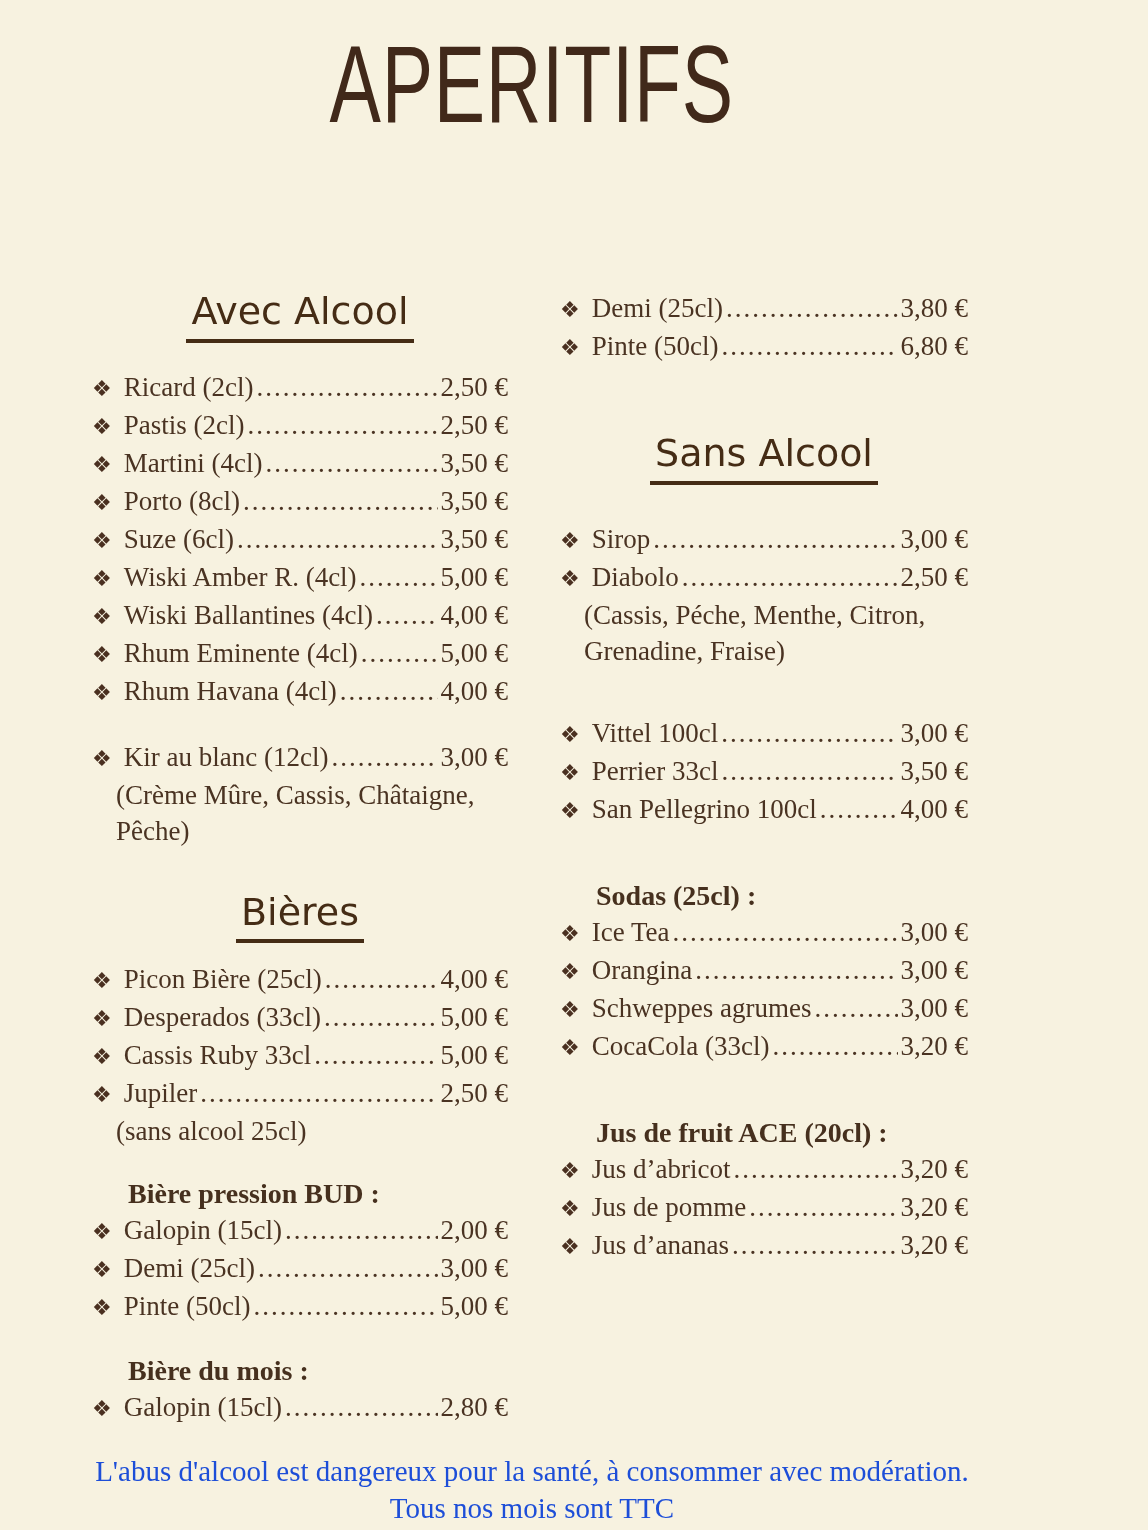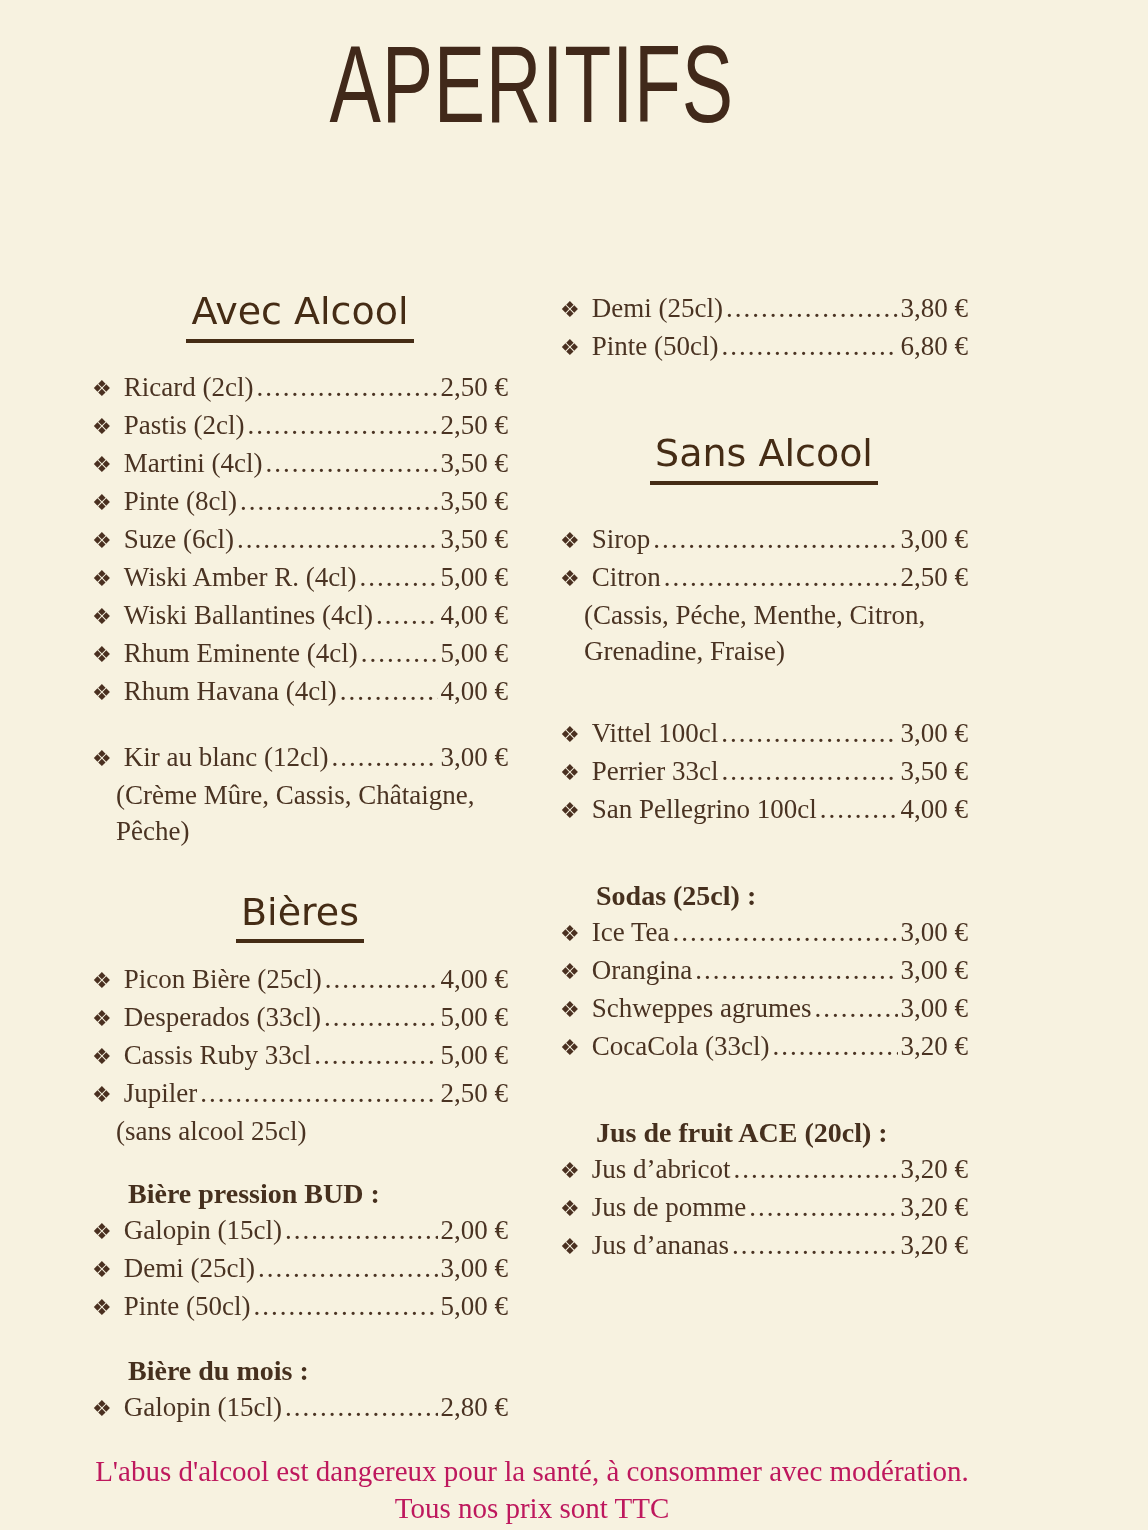--- a/index.html
+++ b/index.html
@@ -100,21 +100,21 @@
   .hd-sans { margin-top: 64px; margin-bottom: 36px; }
   .mt-46 { margin-top: 46px; }
   .mt-48 { margin-top: 48px; }
 
   
   .footer {
     text-align: center;
     margin-top: 26px;
     font-size: 29px;
     line-height: 37px;
-    color: #be185d;
+    color: #1d4ed8;
   }
 </style>
 </head>
 <body>
 
 <div class="page">
 
   <div class="title-wrap">
     <span class="title">APERITIFS</span>
   </div>
@@ -140,21 +140,21 @@
           <span class="price">2,50 €</span>
         </div>
         <div class="item">
           <span class="bullet">❖</span>
           <span class="iname">Martini (4cl)</span>
           <span class="dots"></span>
           <span class="price">3,50 €</span>
         </div>
         <div class="item">
           <span class="bullet">❖</span>
-          <span class="iname">Pinte (8cl)</span>
+          <span class="iname">Porto (8cl)</span>
           <span class="dots"></span>
           <span class="price">3,50 €</span>
         </div>
         <div class="item">
           <span class="bullet">❖</span>
           <span class="iname">Suze (6cl)</span>
           <span class="dots"></span>
           <span class="price">3,50 €</span>
         </div>
         <div class="item">
@@ -280,21 +280,21 @@
           <span class="heading">Sans Alcool</span>
         </div>
         <div class="item">
           <span class="bullet">❖</span>
           <span class="iname">Sirop</span>
           <span class="dots"></span>
           <span class="price">3,00 €</span>
         </div>
         <div class="item">
           <span class="bullet">❖</span>
-          <span class="iname">Citron</span>
+          <span class="iname">Diabolo</span>
           <span class="dots"></span>
           <span class="price">2,50 €</span>
         </div>
         <div class="note">(Cassis, Péche, Menthe, Citron, Grenadine, Fraise)</div>
       </div>
 
       <div class="mt-46">
         <div class="item">
           <span class="bullet">❖</span>
           <span class="iname">Vittel 100cl</span>
@@ -363,16 +363,16 @@
           <span class="dots"></span>
           <span class="price">3,20 €</span>
         </div>
       </div>
 
     </div>
   </div>
 
   <div class="footer">
     <div>L'abus d'alcool est dangereux pour la santé, à consommer avec modération.</div>
-    <div>Tous nos prix sont TTC</div>
+    <div>Tous nos mois sont TTC</div>
   </div>
 
 </div>
 
 </body></html>

